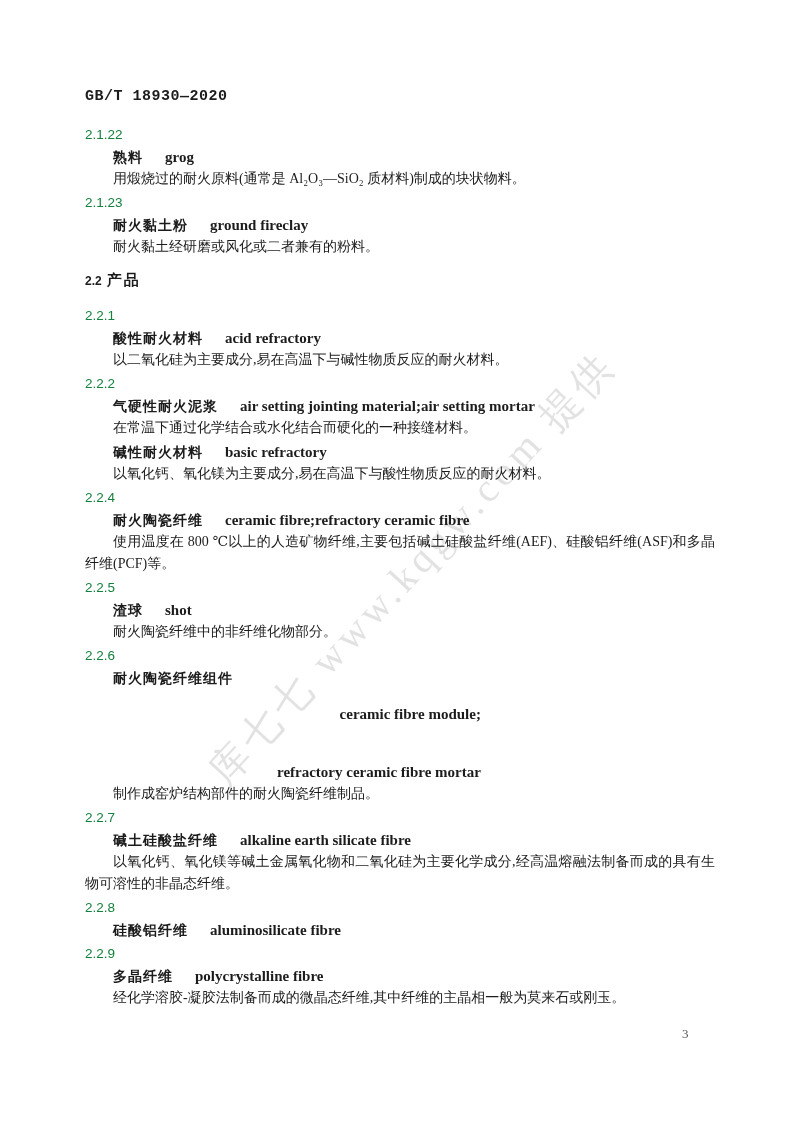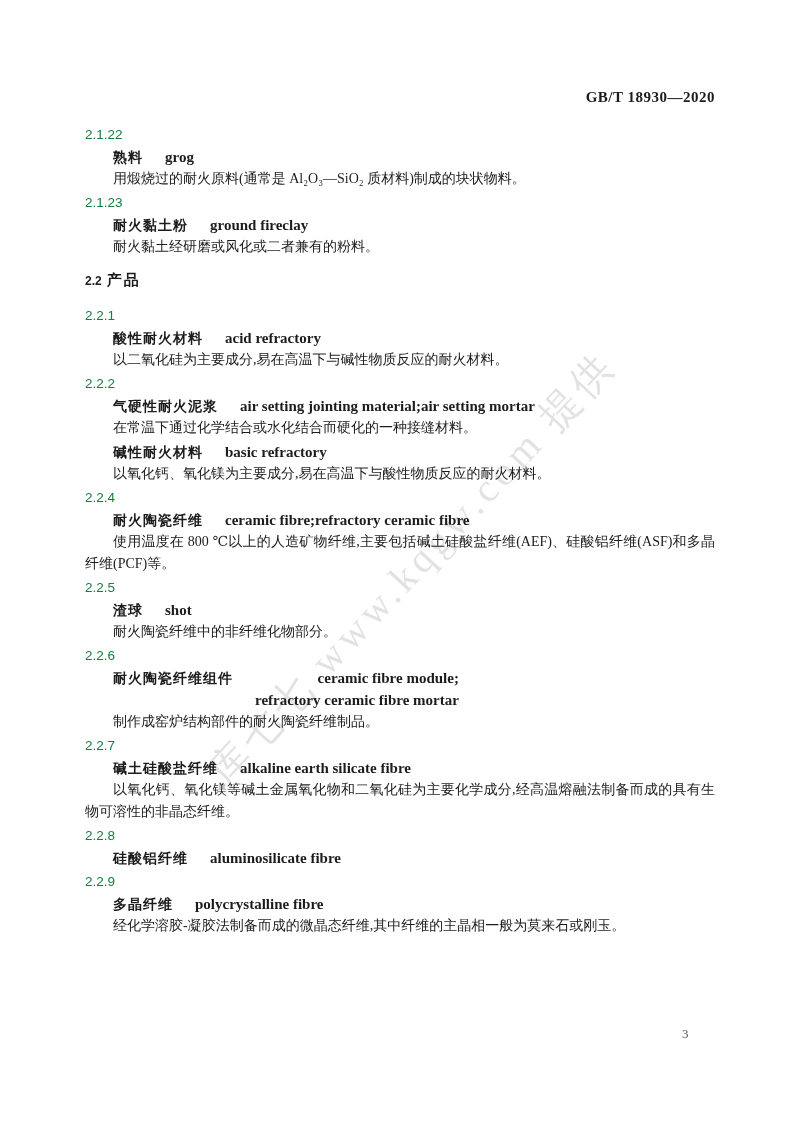--- a/index.html
+++ b/index.html
@@ -25,53 +25,54 @@
     pointer-events:none;
     z-index:0;
   }
   .content {
     position:absolute;
     left:85px; top:86px;
     width:630px;
     z-index:1;
   }
   .std-header {
-    text-align:right;
-    font-family:Liberation Serif, serif;
+    text-align:left;
+    font-family:Liberation Mono, monospace;
     font-weight:700;
     font-size:15px;
     line-height:22px;
     margin-bottom:16px;
     letter-spacing:0.5px;
   }
   .clause-num {
     font-family:"Liberation Sans","DejaVu Sans",sans-serif;
     font-size:13.5px;
     line-height:22px;
     color:#15803d;
   }
   .entry { margin-top:2px; }
   .term {
     padding-left:28px;
     line-height:22px;
     white-space:nowrap;
   }
-  .term-flex { display:flex; }
+  .term-flex { display:flex;gap:22px; }
   .en-stack { display:flex; flex-direction:column;align-items:flex-end; }
   .term-zh {
     font-family:"Liberation Sans","DejaVu Sans",sans-serif;
     font-weight:700;
     font-size:14px;
     margin-right:22px;
     letter-spacing:1px;
   }
   .term-en {
     font-family:"Liberation Serif","DejaVu Serif",serif;
     font-weight:700;
     font-size:15px;
+    margin-top:36px;
   }
   .def {
     font-family:"Liberation Serif","DejaVu Serif",serif;
     font-size:14px;
     line-height:22px;
     text-indent:28px;
     text-align:justify;
   }
   .section-heading {
     margin:11px 0 13px 0;

